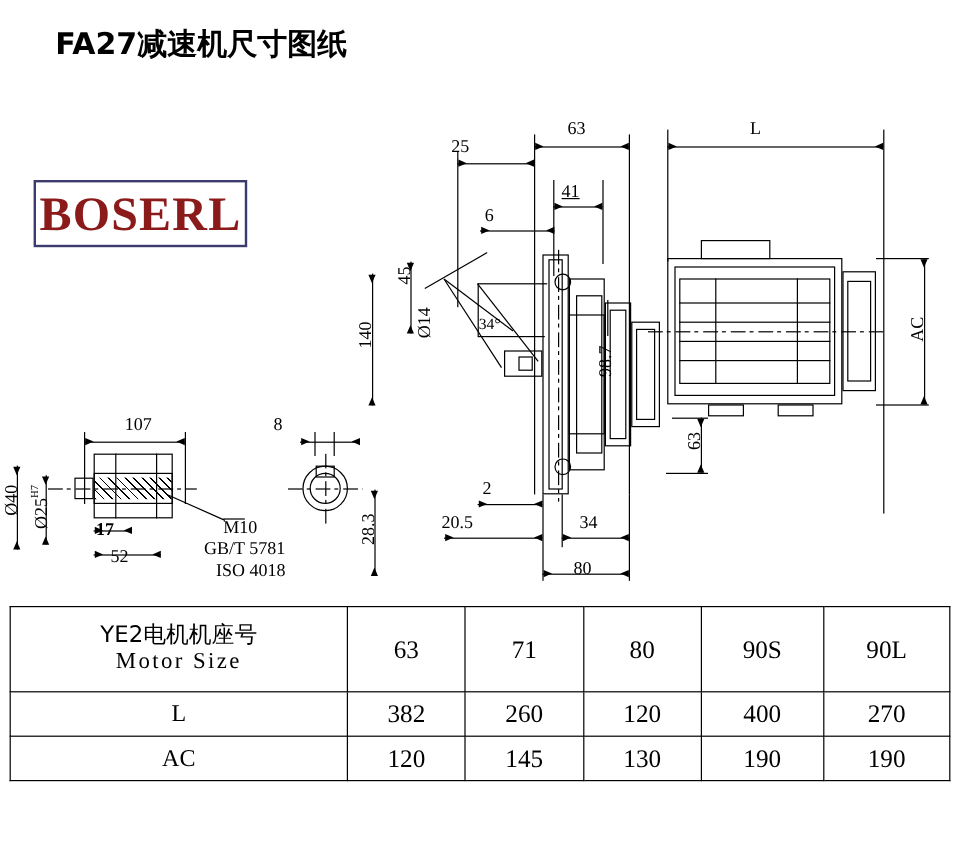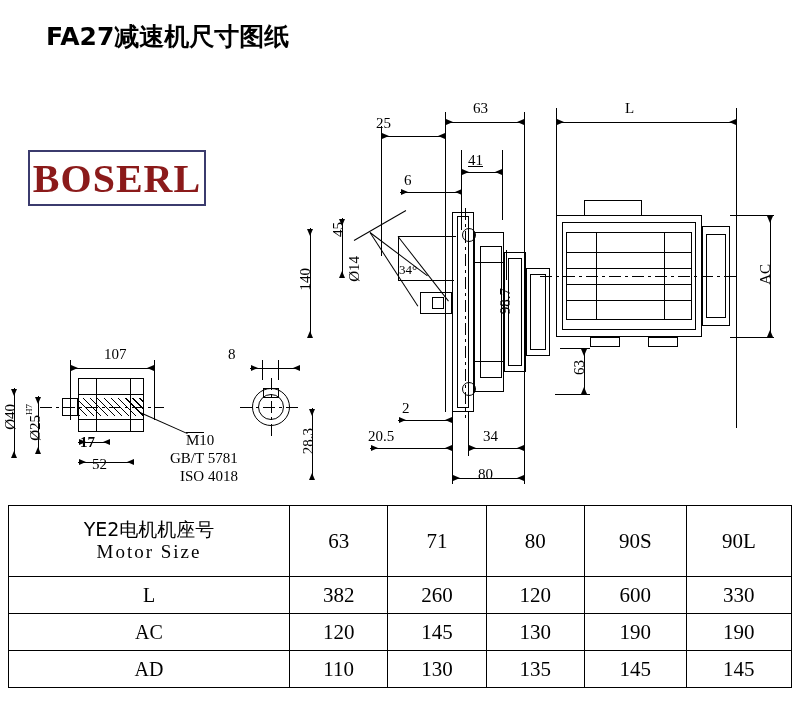--- a/index.html
+++ b/index.html
@@ -306,33 +306,25 @@
     <td>71</td>
     <td>80</td>
     <td>90S</td>
     <td>90L</td>
   </tr>
   <tr>
     <td class="hcell">L</td>
     <td>382</td>
     <td>260</td>
     <td>120</td>
-    <td>600</td>
-    <td>330</td>
+    <td>400</td>
+    <td>270</td>
   </tr>
   <tr>
     <td class="hcell">AC</td>
     <td>120</td>
     <td>145</td>
     <td>130</td>
     <td>190</td>
     <td>190</td>
   </tr>
-  <tr>
-    <td class="hcell">AD</td>
-    <td>110</td>
-    <td>130</td>
-    <td>135</td>
-    <td>145</td>
-    <td>145</td>
-  </tr>
 </tbody>
   </table>
 
 </body></html>

